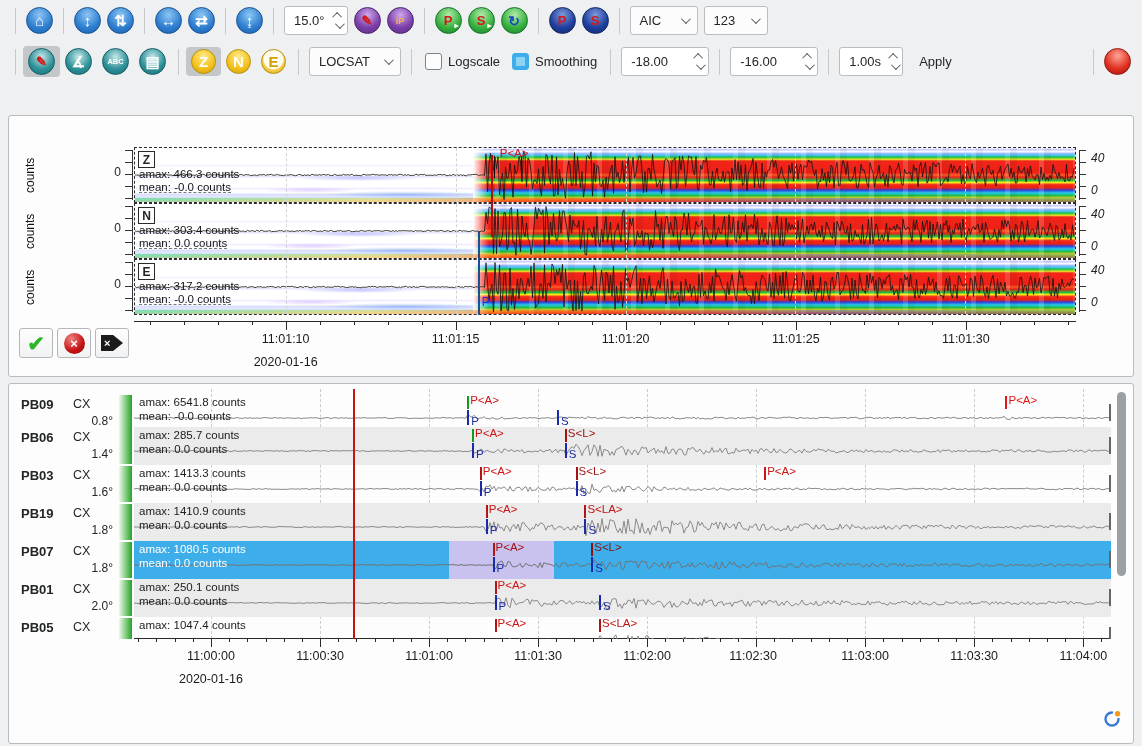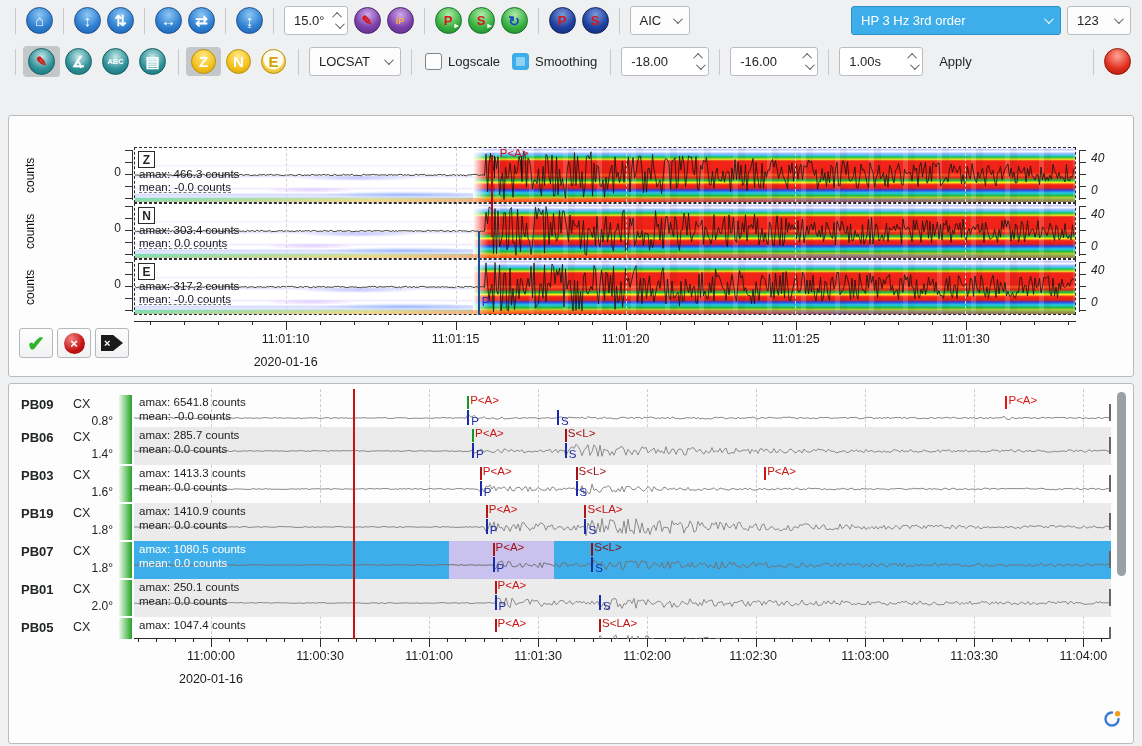--- a/index.html
+++ b/index.html
@@ -194,26 +194,22 @@
         <span style="color:#1848c0;font-size:14px;">↻</span>
       </div>
     <div class="sep"></div>
     <div class="icon-btn navy">
         <span class="glyph-red">P</span>
       </div>
     <div class="icon-btn navy">
         <span class="glyph-red">S</span>
       </div>
     <div class="sep"></div>
-    <div class="combo" style="width:60px">
+    <div class="combo" style="width:68px">
       <span class="cval">AIC</span>
-      <span class="chev dn"></span>
-    </div>
-    <div class="combo hl" style="width:210px;margin-left:auto">
-      <span class="cval">HP 3 Hz 3rd order</span>
       <span class="chev dn"></span>
     </div>
     <div class="combo" style="width:64px">
       <span class="cval">123</span>
       <span class="chev dn"></span>
     </div>
   </div>
 
   <div class="toolbar">
     <div class="sep"></div>
@@ -267,21 +263,21 @@
     </div>
     <div class="sep"></div>
     <div class="spin" style="width:88px">
       <span class="val">-16.00</span>
       <span class="arrows">
           <span class="chev up"></span>
           <span class="chev dn"></span>
         </span>
     </div>
     <div class="sep"></div>
-    <div class="spin" style="width:84px">
+    <div class="spin" style="width:64px">
       <span class="val">1.00s</span>
       <span class="arrows">
           <span class="chev up"></span>
           <span class="chev dn"></span>
         </span>
     </div>
     <div class="apply-btn">Apply</div>
     <div class="sep" style="margin-left:auto"></div>
     <div class="icon-btn redorb"></div>
   </div>

